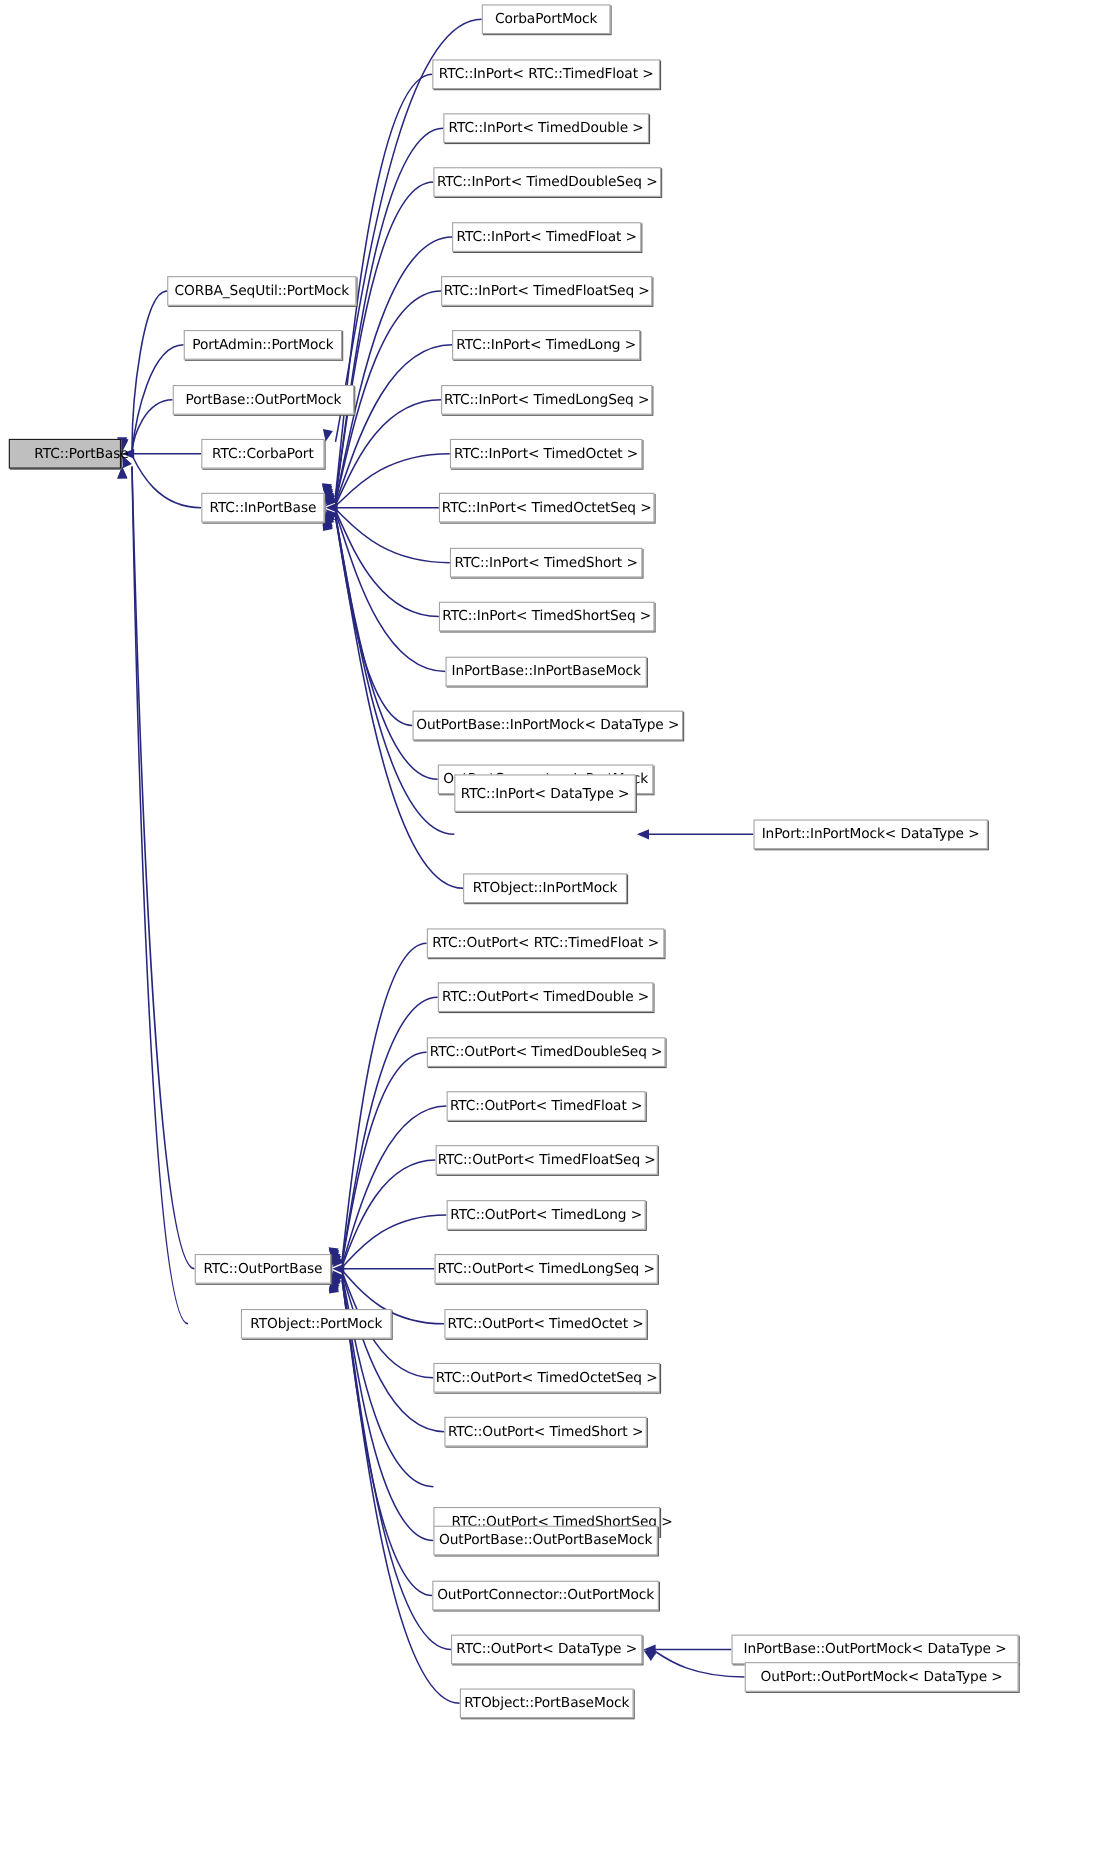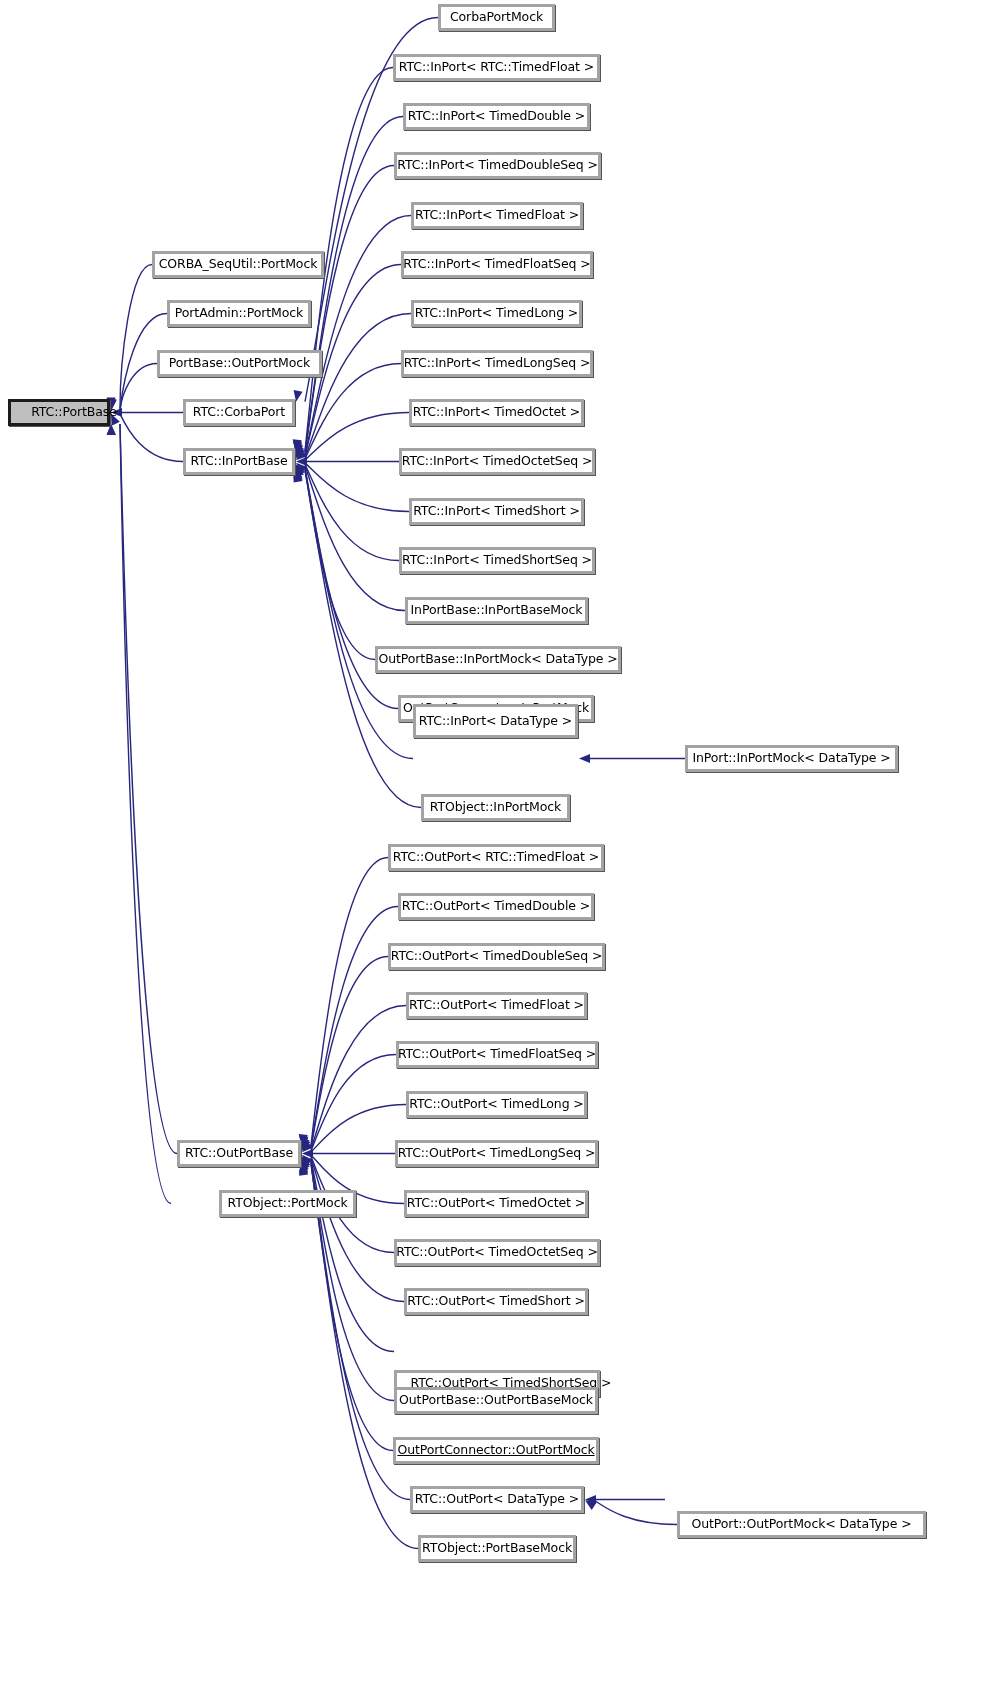--- a/index.html
+++ b/index.html
@@ -22,21 +22,21 @@
     position: absolute;
     left: 0;
     top: 0;
     width: 997px;
     height: 1693px;
     pointer-events: none;
   }
   .node {
     position: absolute;
     box-sizing: border-box;
-    border: 3px solid #a3a3a3;
+    border: 1px solid #a3a3a3;
     background: #ffffff;
     color: #000000;
     font-size: 12.5px;
     line-height: 1;
     display: flex;
     align-items: center;
     justify-content: center;
     white-space: nowrap;
     box-shadow: 1px 1px 0 0 #555555;
     letter-spacing: -0.1px;
@@ -246,25 +246,28 @@
     </div>
     <div class="node" style="left: 404px; top: 1288px; width: 184px; height: 27px;">
       <span class="node-label">RTC::OutPort&lt; TimedShort &gt;</span>
     </div>
     <div class="node" style="left: 394px; top: 1370px; width: 206px; height: 27px; padding-left: 28px;">
       <span class="node-label">RTC::OutPort&lt; TimedShortSeq &gt;</span>
     </div>
     <div class="node" style="left: 394px; top: 1387px; width: 204px; height: 27px;">
       <span class="node-label">OutPortBase::OutPortBaseMock</span>
     </div>
-    <div class="node" style="left: 393px; top: 1437px; width: 206px; height: 27px; text-decoration: underline;">
+    <div class="node" style="left: 393px; top: 1437px; width: 206px; height: 27px;">
       <span class="node-label">OutPortConnector::OutPortMock</span>
     </div>
     <div class="node" style="left: 410px; top: 1486px; width: 174px; height: 27px;">
       <span class="node-label">RTC::OutPort&lt; DataType &gt;</span>
     </div>
     <div class="node" style="left: 418px; top: 1535px; width: 158px; height: 27px;">
       <span class="node-label">RTObject::PortBaseMock</span>
+    </div>
+    <div class="node" style="left: 665px; top: 1486px; width: 261px; height: 27px;">
+      <span class="node-label">InPortBase::OutPortMock&lt; DataType &gt;</span>
     </div>
     <div class="node" style="left: 677px; top: 1511px; width: 249px; height: 27px;">
       <span class="node-label">OutPort::OutPortMock&lt; DataType &gt;</span>
     </div>
   </div>
 
 </body></html>

